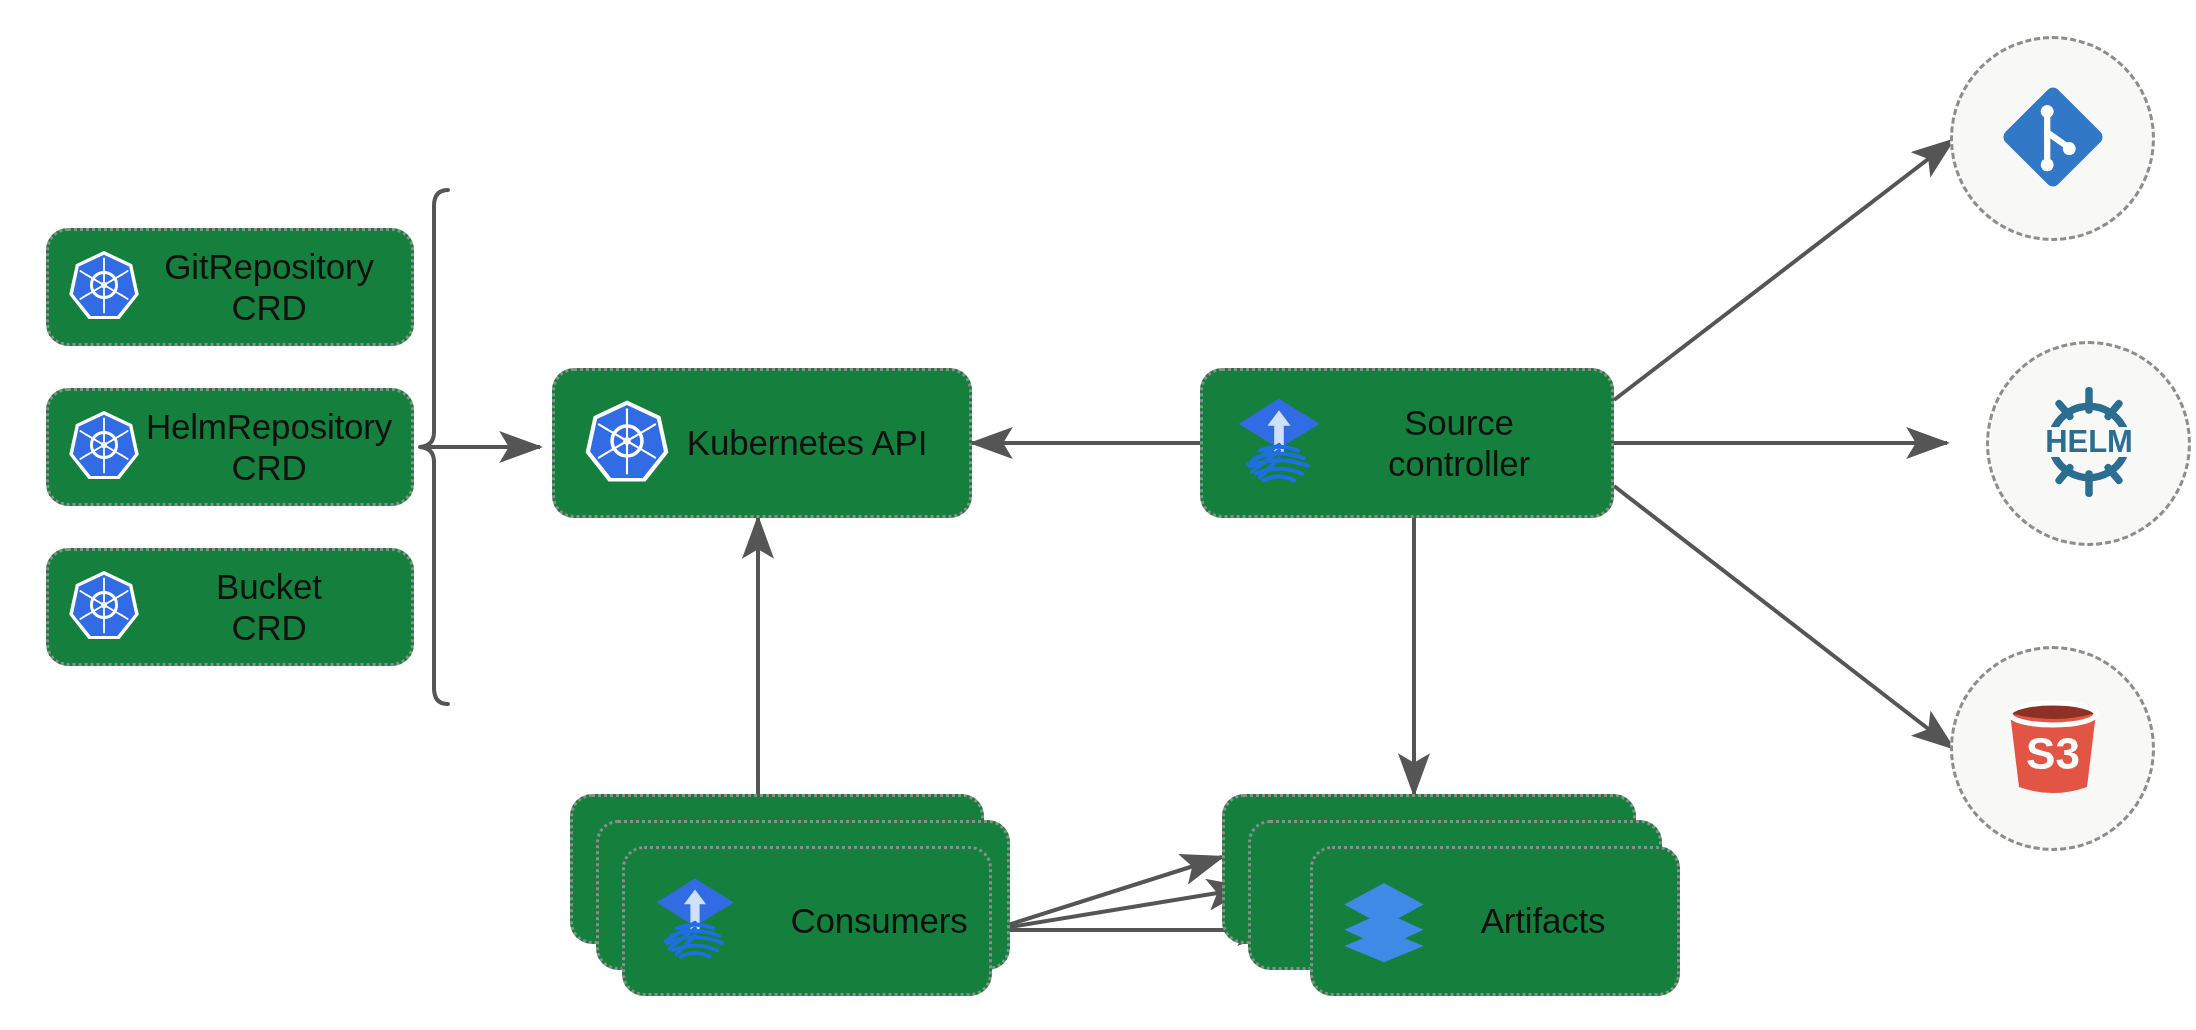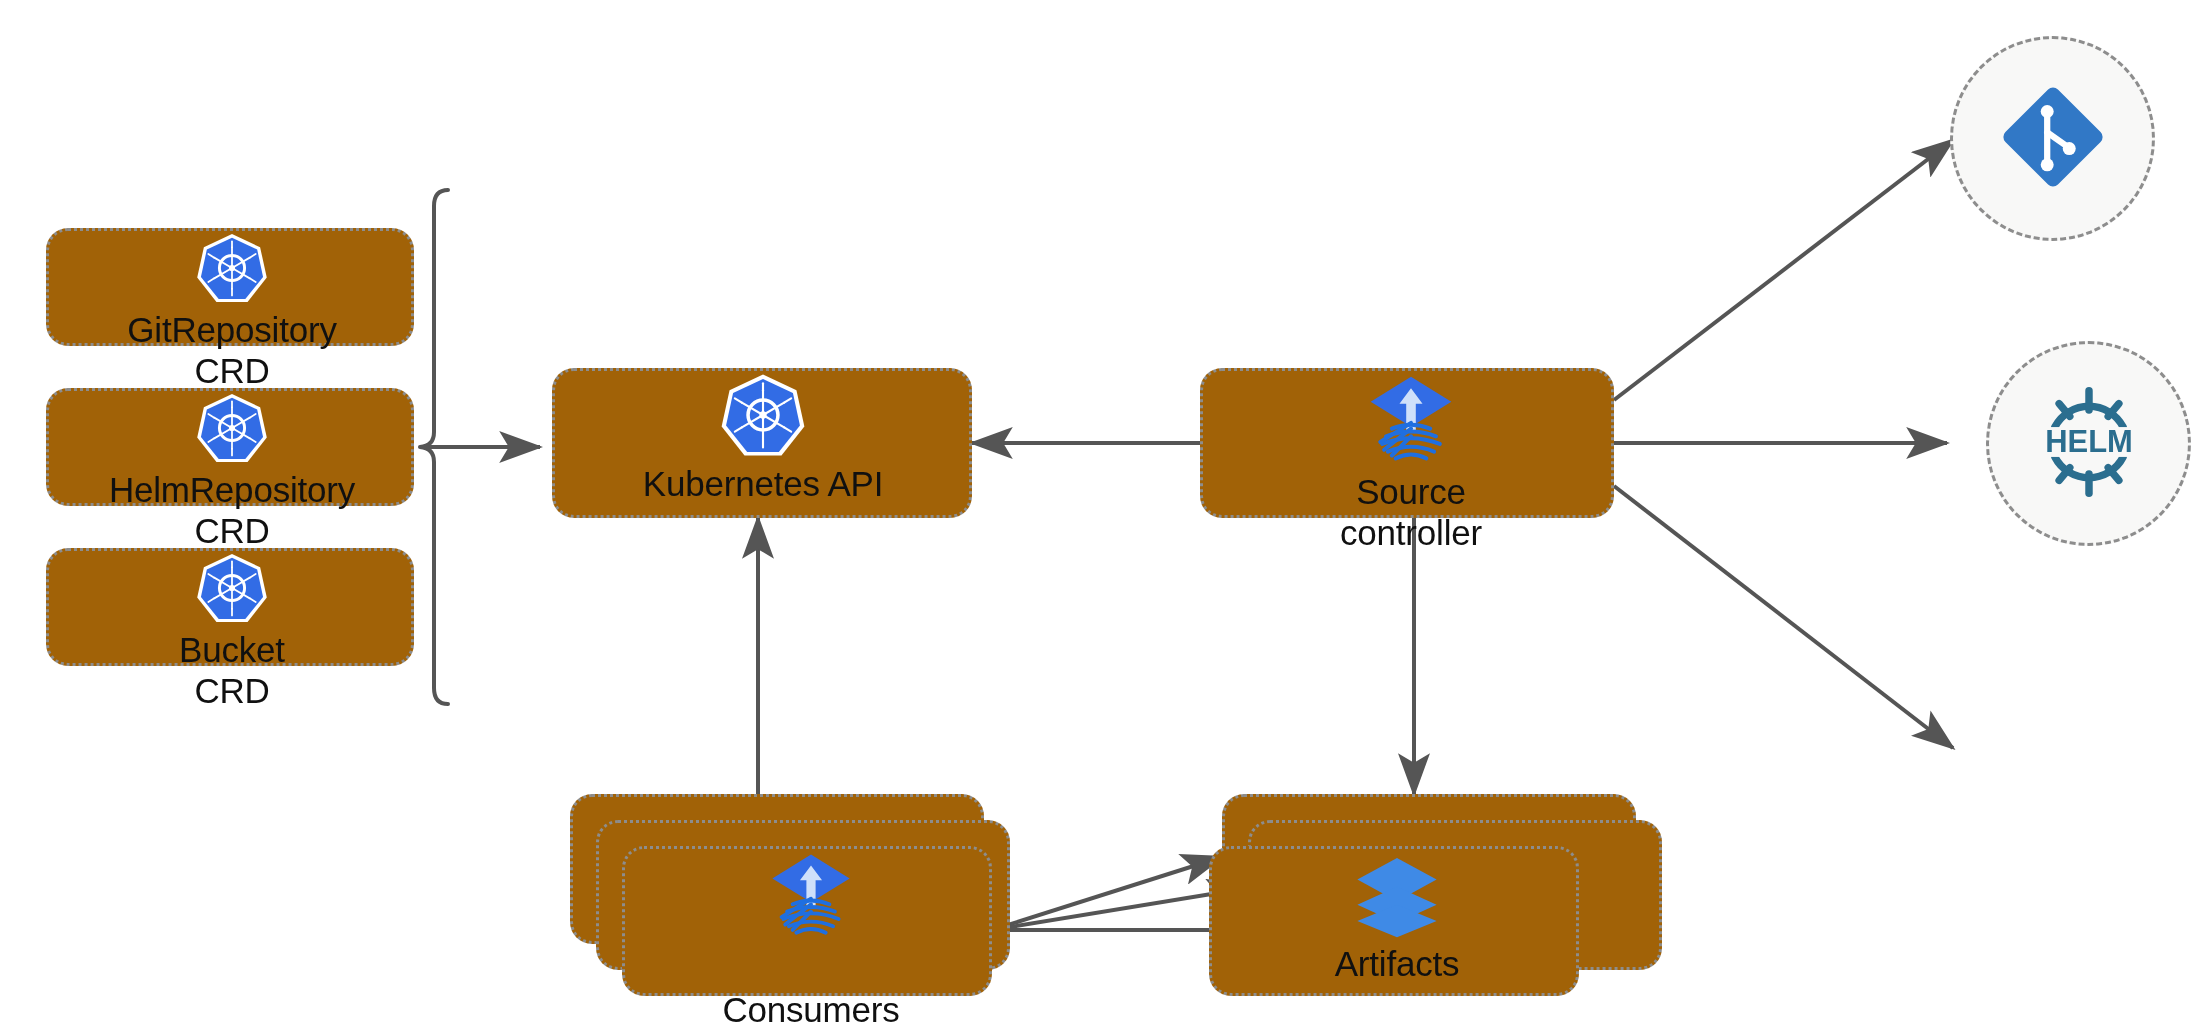--- a/index.html
+++ b/index.html
@@ -22,26 +22,26 @@
     left: 0;
     top: 0;
     width: 2196px;
     height: 1030px;
     pointer-events: none;
   }
 
   
   .node-box {
     position: absolute;
-    background: #a16207;
+    background: #15803d;
     border: 3px dotted #8d8d8d;
     border-radius: 22px;
     box-sizing: border-box;
     display: flex;
-    flex-direction: column;
+    flex-direction: row;
     align-items: center;
     z-index: 3;
   }
   .node-box.ghost {
     z-index: 1;
   }
   .node-label {
     flex: 1;
     text-align: center;
     color: #101010;
@@ -246,21 +246,21 @@
           <path d="M50,60 L22,82"></path>
           <path d="M50,68 L30,88"></path>
         </g>
       </svg>
     </span>
     <span class="node-label">Consumers</span>
   </div>
 
   <div class="node-box ghost" style="left:1222px; top:794px; width:414px; height:150px;"></div>
   <div class="node-box ghost" style="left:1248px; top:820px; width:414px; height:150px;"></div>
-  <div class="node-box" style="left:1209px; top:846px; width:370px; height:150px; padding:0 20px 0 26px;">
+  <div class="node-box" style="left:1310px; top:846px; width:370px; height:150px; padding:0 20px 0 26px;">
     <span class="node-icon">
       <svg width="90" height="90" viewBox="0 0 100 100">
         <polygon points="50,10 94,34 50,58 6,34" fill="#3f8ae6"></polygon>
         <polygon points="50,42 94,62 50,82 6,62" fill="#3f8ae6"></polygon>
         <polygon points="50,62 94,80 50,98 6,80" fill="#3f8ae6"></polygon>
       </svg>
     </span>
     <span class="node-label">Artifacts</span>
   </div>
 
@@ -291,14 +291,24 @@
           <line x1="88" y1="24" x2="78" y2="36"></line>
           <line x1="32" y1="96" x2="42" y2="84"></line>
           <line x1="88" y1="96" x2="78" y2="84"></line>
         </g>
         <rect x="12" y="46" width="96" height="28" fill="#f8f8f7"></rect>
         <text x="60" y="69" text-anchor="middle" fill="#2b6e8f" font-family="Liberation Sans, sans-serif" font-size="29" font-weight="bold">HELM</text>
       </svg>
     </span>
   </div>
 
+  <div class="node-circle" style="left:1950px; top:646px; width:205px; height:205px;">
+    <span>
+      <svg width="120" height="120" viewBox="0 0 120 120">
+        <ellipse cx="60" cy="26" rx="43" ry="11" fill="#8c3123"></ellipse>
+        <path d="M17,26 L26,100 Q60,112 94,100 L103,26 Q60,38 17,26 Z" fill="#e25444"></path>
+        <ellipse cx="60" cy="27" rx="43" ry="11" fill="none" stroke="#ffffff" stroke-width="5"></ellipse>
+        <text x="60" y="82" text-anchor="middle" fill="#ffffff" font-family="Liberation Sans, sans-serif" font-size="44" font-weight="bold">S3</text>
+      </svg>
+    </span>
+  </div>
 
 </div>
 
 </body></html>

